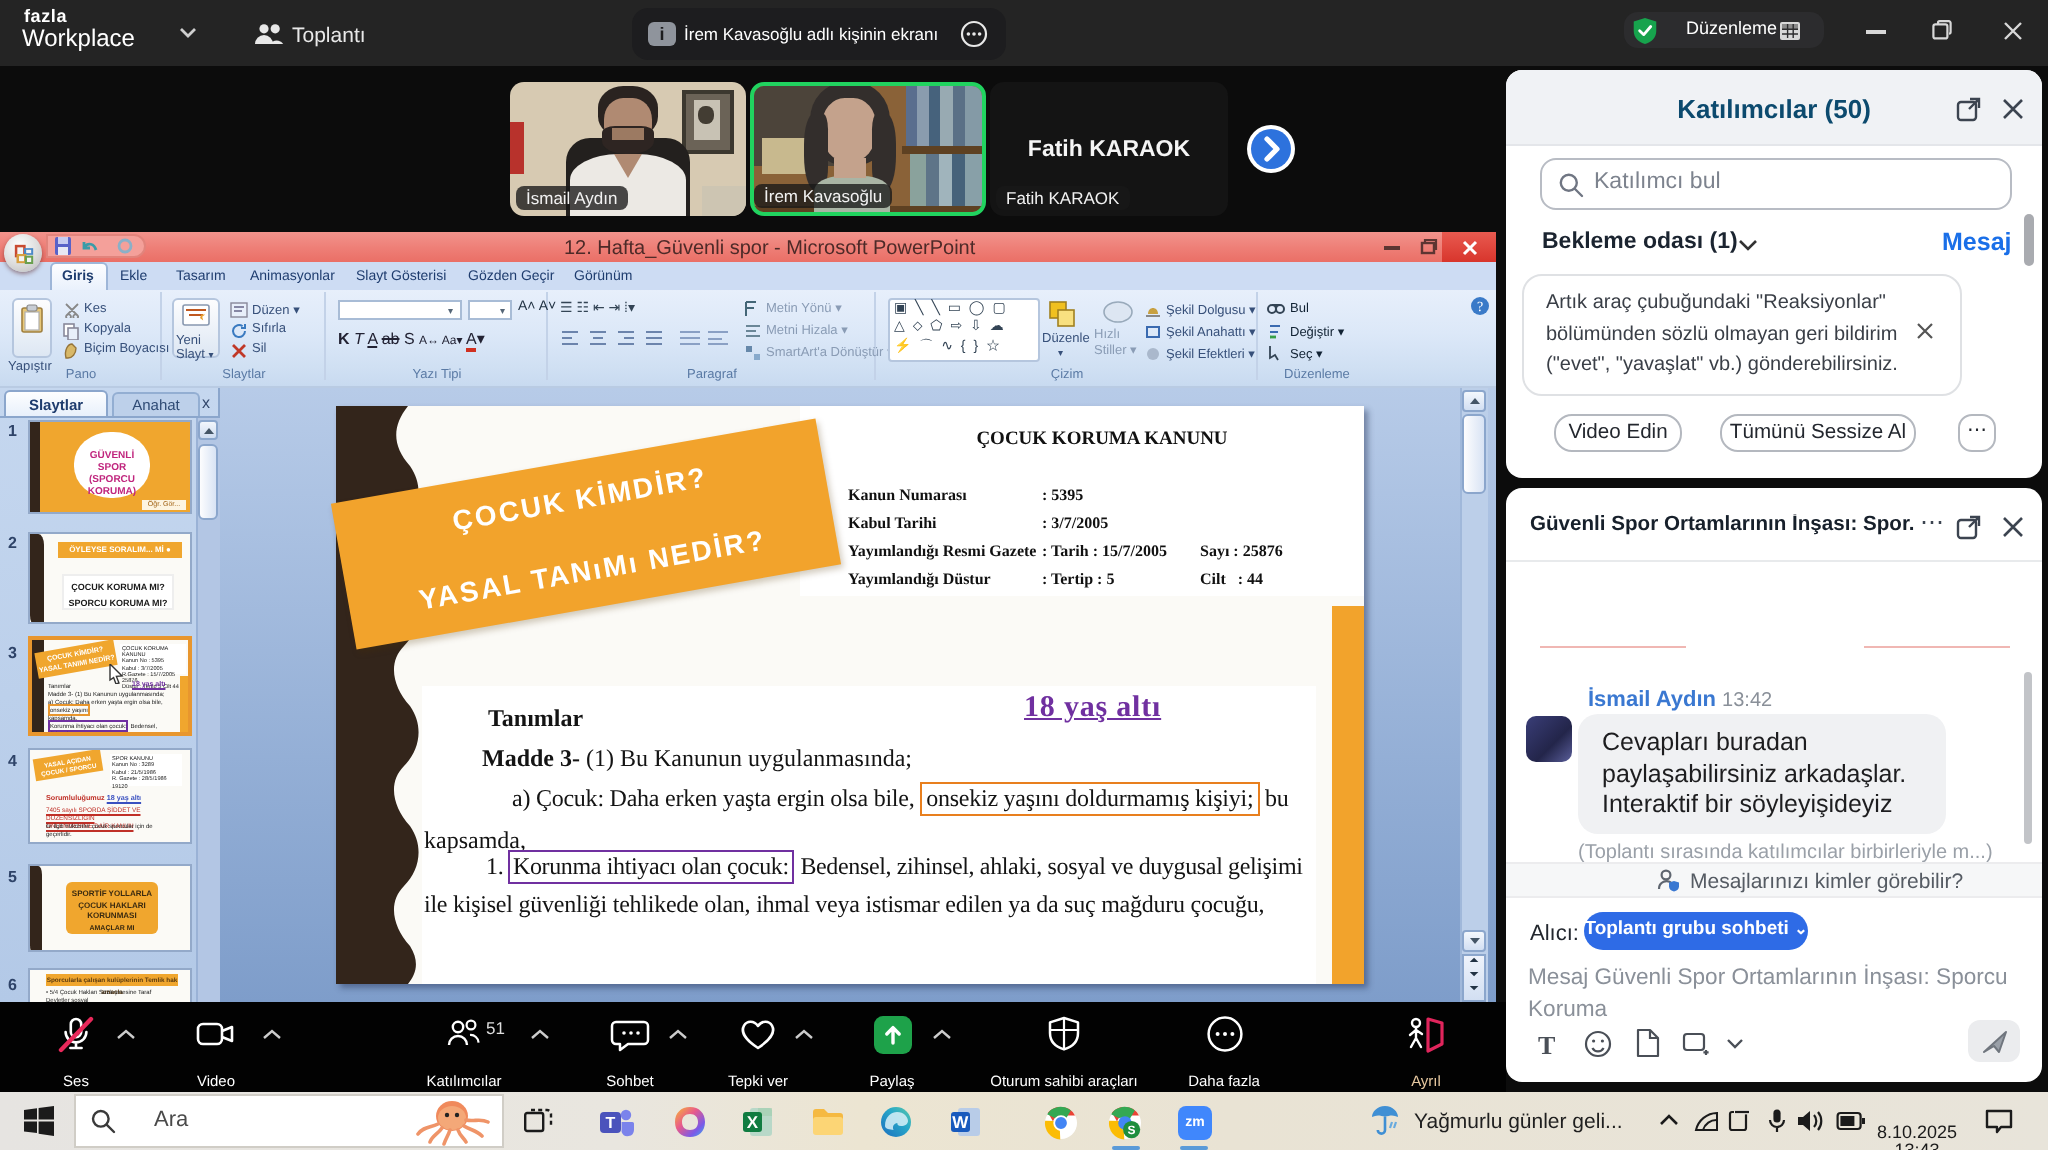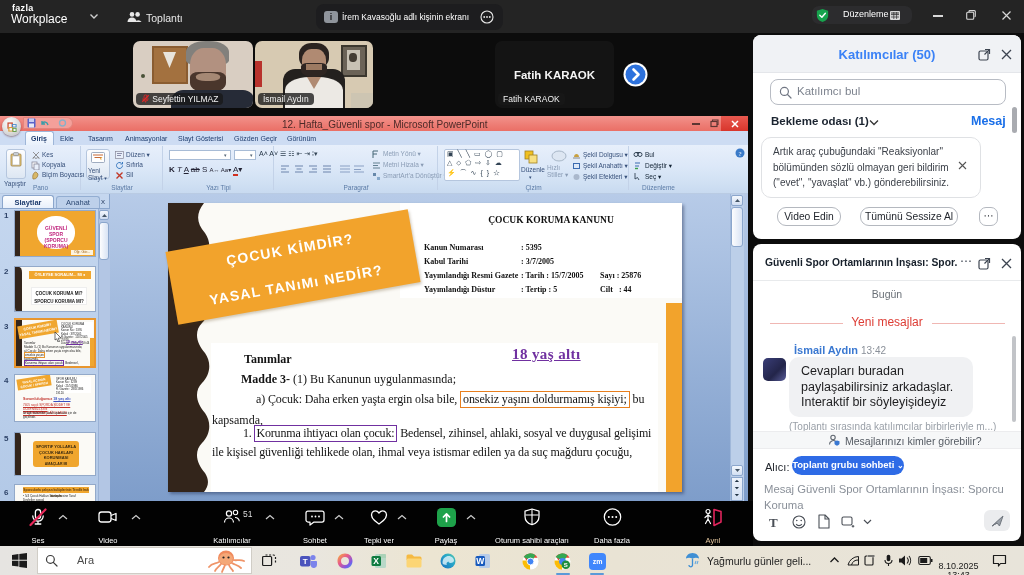--- a/index.html
+++ b/index.html
@@ -109,49 +109,50 @@
     <svg class="abs" style="left:966px;top:10px" width="10" height="10" viewBox="0 0 10 10">
       <rect x="0.7" y="2.2" width="7" height="7" rx="1" fill="none" stroke="#d8d8d8" stroke-width="1.1"></rect>
       <path d="M3 2.2 V1.4 a0.8 0.8 0 0 1 0.8-0.8 H8.4 a0.9 0.9 0 0 1 0.9 0.9 V6 a0.8 0.8 0 0 1-0.8 0.8" fill="none" stroke="#d8d8d8" stroke-width="1.1"></path>
     </svg>
     <svg class="abs" style="left:1002px;top:11px" width="9" height="9">
         <path d="M0.5 0.5 L8.5 8.5 M8.5 0.5 L0.5 8.5" stroke="#d8d8d8" stroke-width="1.2"></path>
       </svg>
   </div>
 
   <div id="vstrip" class="abs">
-    <div class="tile" id="tile1" style="left:133px;width:120px;background:#d9cec2;">
-      <div class="abs" style="left:19px;top:5px;width:36px;height:38px;background:#a3713f;border:2px solid #8a5c30;"></div>
-      <div class="abs" style="left:30px;top:11px;width:13px;height:16px;background:#e8e4dc;clip-path:polygon(0 0,100% 0,50% 100%);"></div>
-      <div class="abs" style="left:8px;top:33px;width:4px;height:4px;border-radius:50%;background:#4a5238;"></div>
-      <div class="abs" style="left:53px;top:0px;width:43px;height:24px;background:#82807c;border-radius:46% 46% 20% 20%;"></div>
-      <div class="abs" style="left:57px;top:7px;width:36px;height:44px;background:#b29180;border-radius:38% 38% 42% 42%;"></div>
-      <div class="abs" style="left:57px;top:31px;width:36px;height:21px;background:#4a362c;border-radius:24% 24% 48% 48%;"></div>
-      <div class="abs" style="left:63px;top:32px;width:24px;height:8px;background:#a58874;border-radius:40%;"></div>
-      <div class="abs" style="left:38px;top:49px;width:84px;height:18px;background:#262b37;border-radius:12px 12px 0 0;"></div>
-      <div class="npill"><svg width="9" height="9" viewBox="0 0 10 10" style="vertical-align:-1px">
-            <path d="M5 1 a1.6 1.6 0 0 1 1.6 1.6 V5 a1.6 1.6 0 0 1-3.2 0 V2.6 A1.6 1.6 0 0 1 5 1 M2 5 a3 3 0 0 0 6 0 M5 8 V9.4" stroke="#e02828" stroke-width="1" fill="none"></path>
-            <path d="M1.4 8.6 L8.6 1.4" stroke="#e02828" stroke-width="1.3"></path>
-          </svg> Seyfettin YILMAZ</div>
-    </div>
     <div class="tile" id="tile2" style="left:255px;width:118px;background:#d7cab2;">
       <div class="abs" style="left:0px;top:20px;width:7px;height:26px;background:#b8322c;"></div>
       <div class="abs" style="left:86px;top:4px;width:26px;height:32px;background:#6b6357;border:2px solid #3c382f;"></div>
       <div class="abs" style="left:92px;top:9px;width:13px;height:20px;background:#c8c2b4;"></div>
       <div class="abs" style="left:94px;top:12px;width:8px;height:9px;background:#433d33;border-radius:45%;"></div>
       <div class="abs" style="left:28px;top:28px;width:62px;height:39px;background:#23201e;border-radius:12px 12px 0 0;"></div>
       <div class="abs" style="left:44px;top:2px;width:30px;height:26px;background:#2a2320;border-radius:42%;"></div>
       <div class="abs" style="left:47px;top:8px;width:24px;height:27px;background:#b08a72;border-radius:40% 40% 48% 48%;"></div>
       <div class="abs" style="left:46px;top:22px;width:26px;height:14px;background:#2e2522;border-radius:25% 25% 46% 46%;"></div>
       <div class="abs" style="left:51px;top:23px;width:16px;height:6px;background:#9c7a62;"></div>
       <div class="abs" style="left:30px;top:36px;width:58px;height:31px;background:#ece9e4;border-radius:42% 42% 0 0;"></div>
       <div class="abs" style="left:52px;top:36px;width:14px;height:12px;background:#b08a72;clip-path:polygon(0 0,100% 0,50% 100%);"></div>
       <div class="abs" style="left:96px;top:52px;width:22px;height:15px;background:#cdc5b2;"></div>
       <div class="npill">İsmail Aydın</div>
     </div>
+    <div class="tile" id="tile3" style="left:375px;width:118px;background:#8a6238;border:2px solid #21d35f;">
+      <div class="abs" style="left:0;top:0;width:40px;height:40px;background:#4c443a;"></div>
+      <div class="abs" style="left:4px;top:26px;width:22px;height:18px;background:#c8b98e;"></div>
+      <div class="abs" style="left:76px;top:0;width:38px;height:30px;background:linear-gradient(90deg,#5a6e8e 0 15%,#8a9cae 15% 30%,#46627c 30% 45%,#98aab2 45% 62%,#5a7086 62% 78%,#849aa6 78% 100%);"></div>
+      <div class="abs" style="left:74px;top:30px;width:44px;height:4px;background:#5e4122;"></div>
+      <div class="abs" style="left:78px;top:34px;width:36px;height:26px;background:linear-gradient(90deg,#8aa29c 0 22%,#5e7488 22% 40%,#a0b4bc 40% 58%,#46627a 58% 76%,#88a0a8 76% 100%);"></div>
+      <div class="abs" style="left:0px;top:60px;width:114px;height:5px;background:#5e4122;"></div>
+      <div class="abs" style="left:28px;top:-2px;width:40px;height:42px;background:#332e2c;border-radius:45%;"></div>
+      <div class="abs" style="left:34px;top:6px;width:27px;height:32px;background:#c4a28c;border-radius:42% 42% 46% 46%;"></div>
+      <div class="abs" style="left:25px;top:14px;width:12px;height:38px;background:#332e2c;border-radius:40% 20% 30% 45%;"></div>
+      <div class="abs" style="left:59px;top:14px;width:12px;height:38px;background:#332e2c;border-radius:20% 40% 45% 30%;"></div>
+      <div class="abs" style="left:30px;top:45px;width:38px;height:22px;background:#a9b5a5;border-radius:35% 35% 0 0;"></div>
+      <div class="abs" style="left:40px;top:36px;width:16px;height:10px;background:#c4a28c;"></div>
+      <div class="npill" style="left:0px;bottom:2px;">İrem Kavasoğlu</div>
+    </div>
     <div class="tile" id="tile4" style="left:495px;width:119px;background:#141414;">
       <div class="abs" style="left:0;top:28px;width:119px;text-align:center;color:#f5f5f5;font-size:11.5px;font-weight:bold;">Fatih KARAOK</div>
       <div class="npill">Fatih KARAOK</div>
     </div>
     <svg class="abs" style="left:623px;top:29px" width="25" height="25" viewBox="0 0 25 25">
       <circle cx="12.5" cy="12.5" r="12" fill="#fff"></circle>
       <circle cx="12.5" cy="12.5" r="10" fill="#2d72dd"></circle>
       <path d="M10.5 7.5 L15.5 12.5 L10.5 17.5" stroke="#fff" stroke-width="2.6" fill="none" stroke-linecap="round" stroke-linejoin="round"></path>
     </svg>
   </div>
@@ -674,21 +675,21 @@
       </svg>
     <div class="abs" style="left:940px;top:3px;width:37px;text-align:center;color:#1b1b1b;font-size:9px;margin-top:21px;">13:43</div>
     <div class="abs" style="left:936px;top:14.5px;width:45px;text-align:center;color:#1b1b1b;font-size:9px;">8.10.2025</div>
     <svg class="abs" style="left:992px;top:8px" width="15" height="13" viewBox="0 0 15 13">
         <path d="M1.5 1.5 h12 v8 h-5 l-2 2.5 v-2.5 h-5 z" stroke="#1b1b1b" stroke-width="1.2" fill="none" stroke-linejoin="round"></path>
       </svg>
   </div>
 
   <div id="card1" class="abs">
     <div class="abs" style="left:0;top:0;width:268px;height:38px;background:#f0f2f5;border-bottom:1px solid #e4e6ea;"></div>
-    <div class="abs" style="left:0;top:12px;width:268px;text-align:center;color:#3b82f6;font-size:13px;font-weight:bold;">Katılımcılar (50)</div>
+    <div class="abs" style="left:0;top:12px;width:268px;text-align:center;color:#0c4a6e;font-size:13px;font-weight:bold;">Katılımcılar (50)</div>
     <svg class="abs" style="left:225px;top:13px" width="13" height="13" viewBox="0 0 13 13">
         <rect x="1" y="3" width="9" height="9" rx="1.5" stroke="#3c4450" stroke-width="1.2" fill="none"></rect>
         <path d="M7 1.5 h4.5 V6 M11.2 1.8 L6.5 6.5" stroke="#3c4450" stroke-width="1.2" fill="none"></path>
       </svg>
     <svg class="abs" style="left:248px;top:14px" width="11" height="11">
         <path d="M1 1 L10 10 M10 1 L1 10" stroke="#3c4450" stroke-width="1.3"></path>
       </svg>
     <div class="abs" style="left:17px;top:44px;width:236px;height:26px;border:1px solid #b8bcc4;border-radius:8px;background:#fff;"></div>
     <svg class="abs" style="left:26px;top:51px" width="13" height="13" viewBox="0 0 13 13">
         <circle cx="5.4" cy="5.4" r="4" stroke="#707683" stroke-width="1.2" fill="none"></circle>
@@ -715,22 +716,20 @@
     <div class="abs" style="left:0;top:0;width:268px;height:37px;border-bottom:1px solid #e8eaec;"></div>
     <div class="abs" style="left:12px;top:13px;width:192px;color:#17202b;font-size:10.3px;font-weight:bold;white-space:nowrap;overflow:hidden;">Güvenli Spor Ortamlarının İnşası: Spor...</div>
     <div class="abs" style="left:207px;top:10px;color:#3c4450;font-size:12px;letter-spacing:1px;">⋯</div>
     <svg class="abs" style="left:225px;top:13px" width="13" height="13" viewBox="0 0 13 13">
         <rect x="1" y="3" width="9" height="9" rx="1.5" stroke="#3c4450" stroke-width="1.2" fill="none"></rect>
         <path d="M7 1.5 h4.5 V6 M11.2 1.8 L6.5 6.5" stroke="#3c4450" stroke-width="1.2" fill="none"></path>
       </svg>
     <svg class="abs" style="left:248px;top:14px" width="11" height="11">
         <path d="M1 1 L10 10 M10 1 L1 10" stroke="#3c4450" stroke-width="1.3"></path>
       </svg>
-    <div class="abs" style="left:0;top:44px;width:268px;text-align:center;color:#6a7077;font-size:10.5px;">Bugün</div>
-    <div class="abs" style="left:0;top:71px;width:268px;text-align:center;color:#dd3c34;font-size:12px;">Yeni mesajlar</div>
     <div class="abs" style="left:17px;top:79px;width:73px;height:1px;background:#f0b7b3;"></div>
     <div class="abs" style="left:179px;top:79px;width:73px;height:1px;background:#f0b7b3;"></div>
     <div class="abs" style="left:41px;top:100px;color:#3a78d1;font-size:11px;font-weight:bold;">İsmail Aydın <span style="color:#8a9099;font-weight:normal;font-size:10px;">13:42</span></div>
     <div class="abs" style="left:10px;top:114px;width:23px;height:23px;border-radius:5px;background:linear-gradient(135deg,#3a3e78,#23254a 60%,#5a5e9a);"></div>
     <div class="abs" style="left:36px;top:113px;width:184px;height:60px;background:#f0f1f3;border-radius:10px;"></div>
     <div class="abs" style="left:48px;top:120px;width:170px;color:#1d1d1f;font-size:12.5px;line-height:15.5px;">Cevapları buradan paylaşabilirsiniz arkadaşlar. Interaktif bir söyleyişideyiz</div>
     <div class="abs" style="left:36px;top:177px;width:210px;height:10px;overflow:hidden;color:#9aa0a8;font-size:10px;">(Toplantı sırasında katılımcılar birbirleriyle m...)</div>
     <div class="abs" style="left:0;top:187px;width:268px;height:18px;background:#f6f7f8;border-top:1px solid #ececee;border-bottom:1px solid #ececee;"></div>
     <svg class="abs" style="left:75px;top:190px" width="13" height="12" viewBox="0 0 13 12">
         <circle cx="5" cy="3.5" r="2.2" stroke="#5f6670" stroke-width="1.1" fill="none"></circle>

